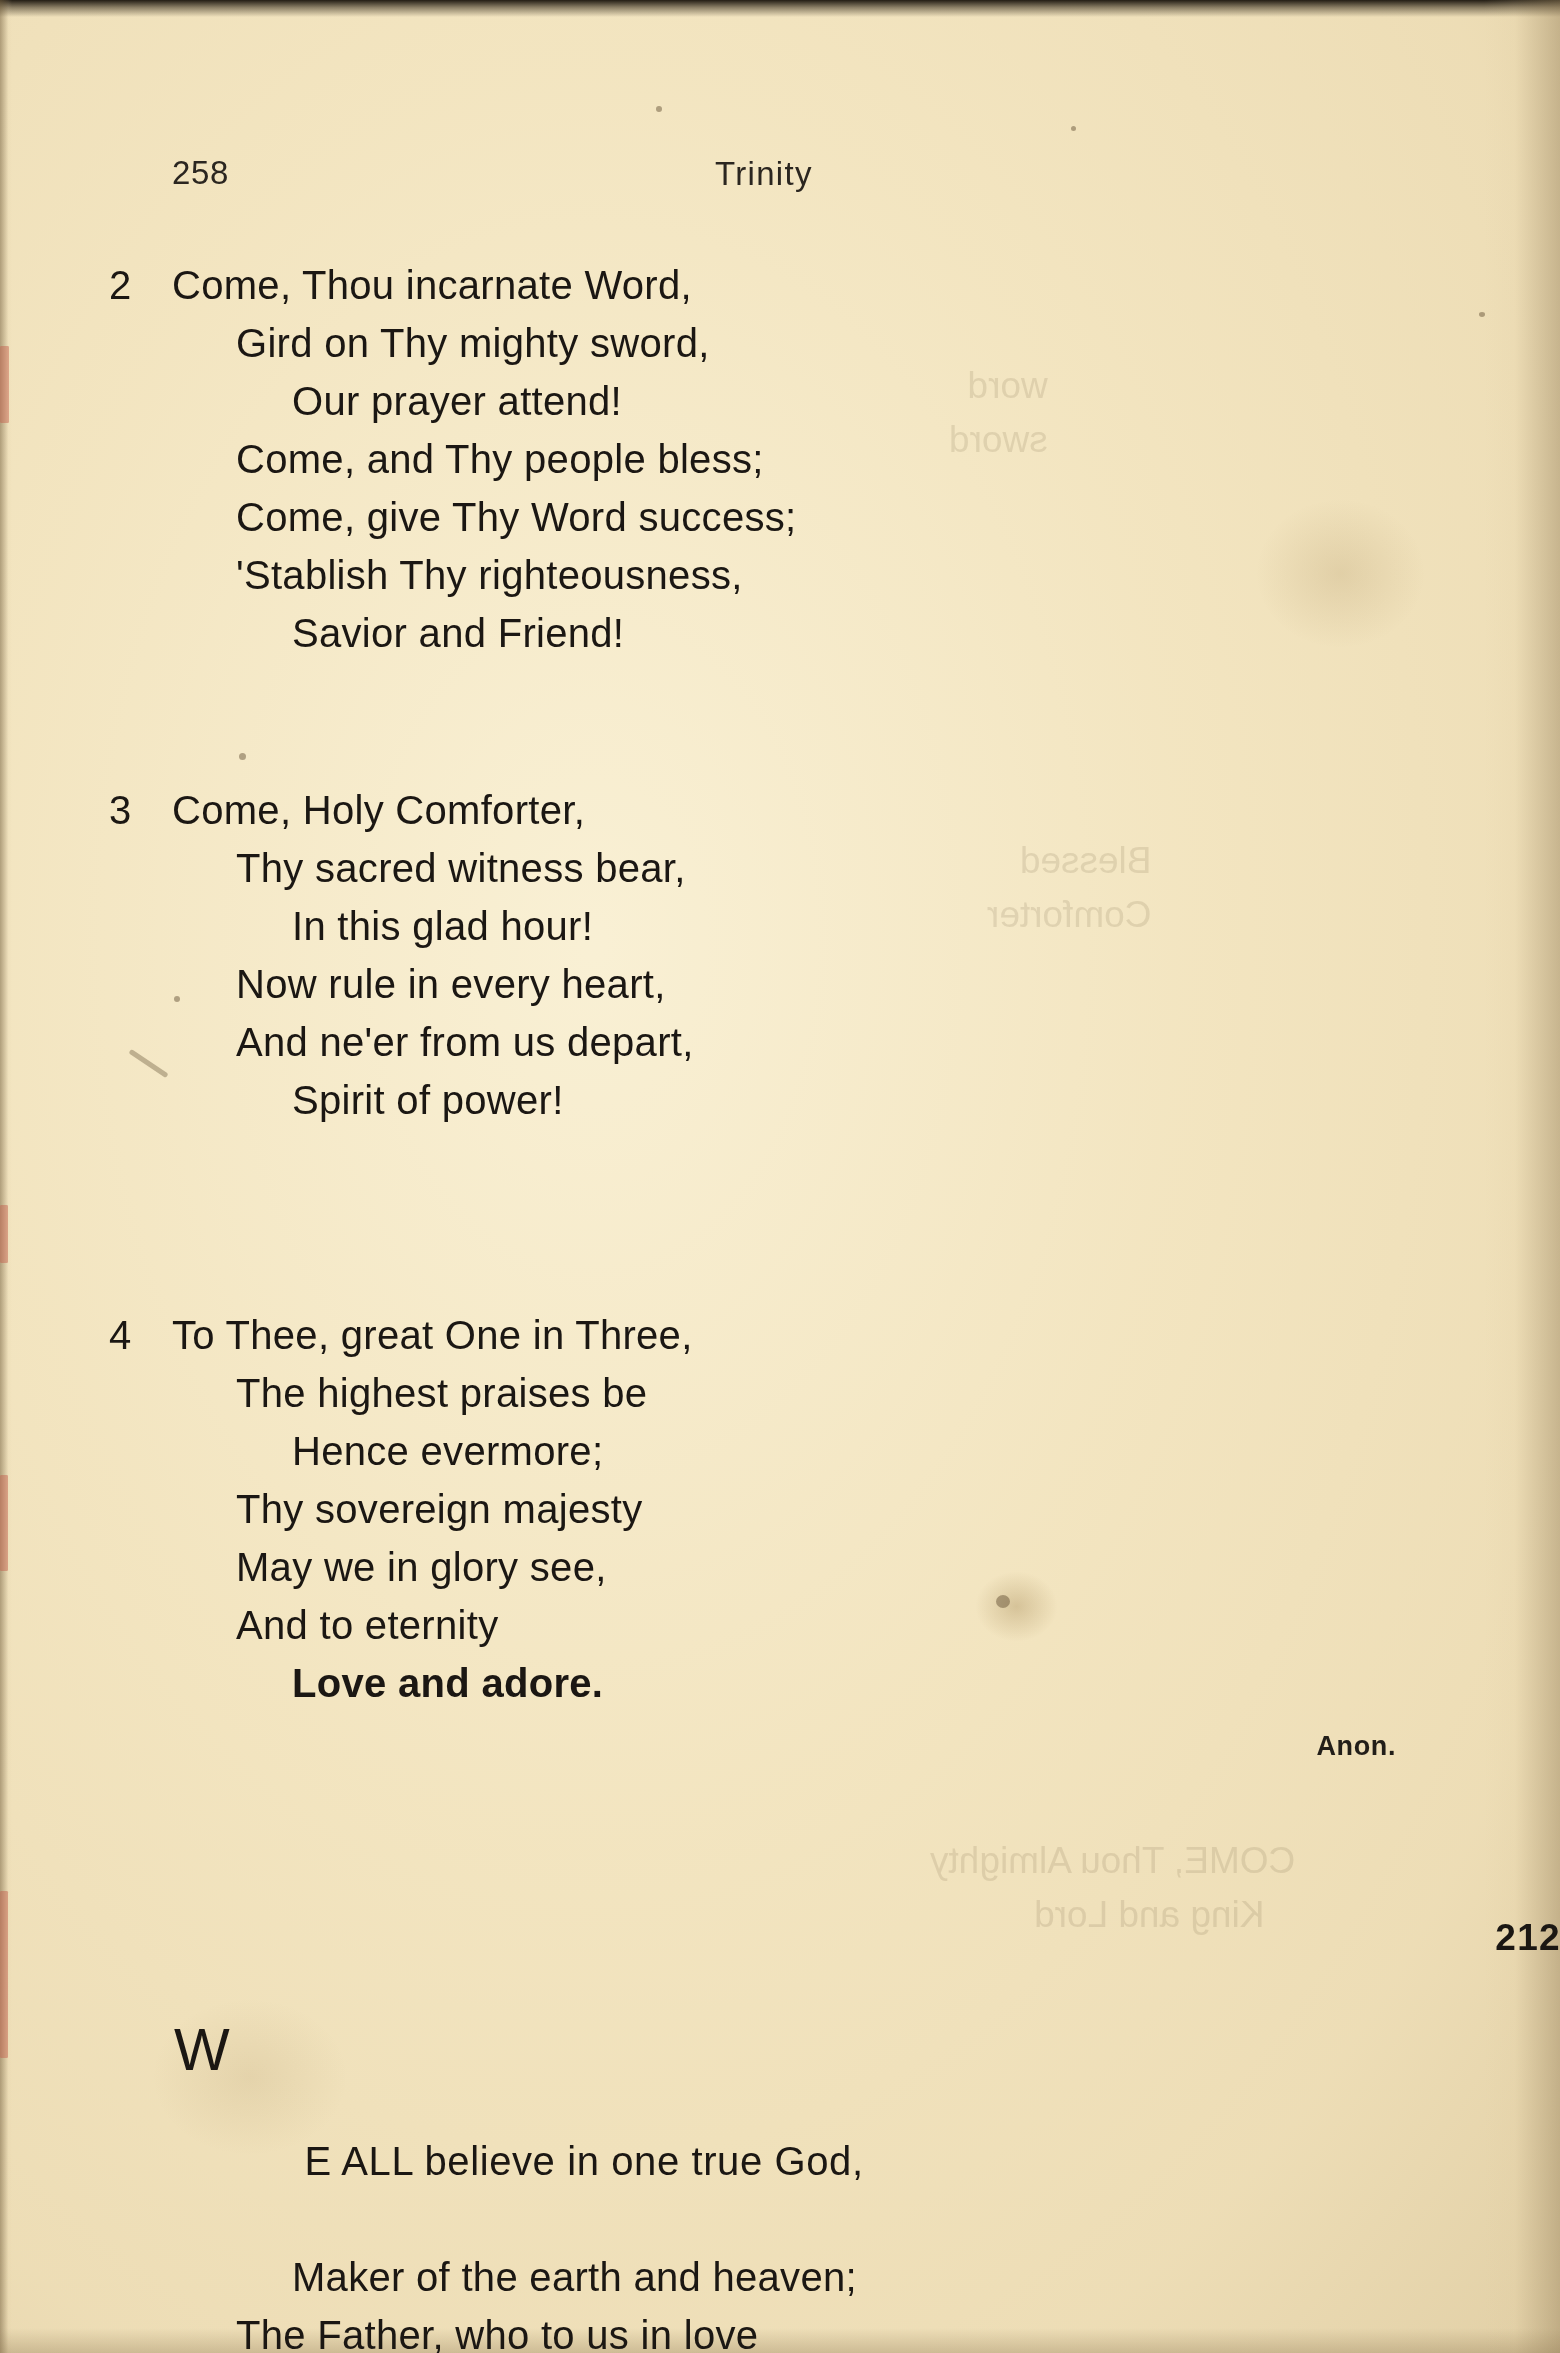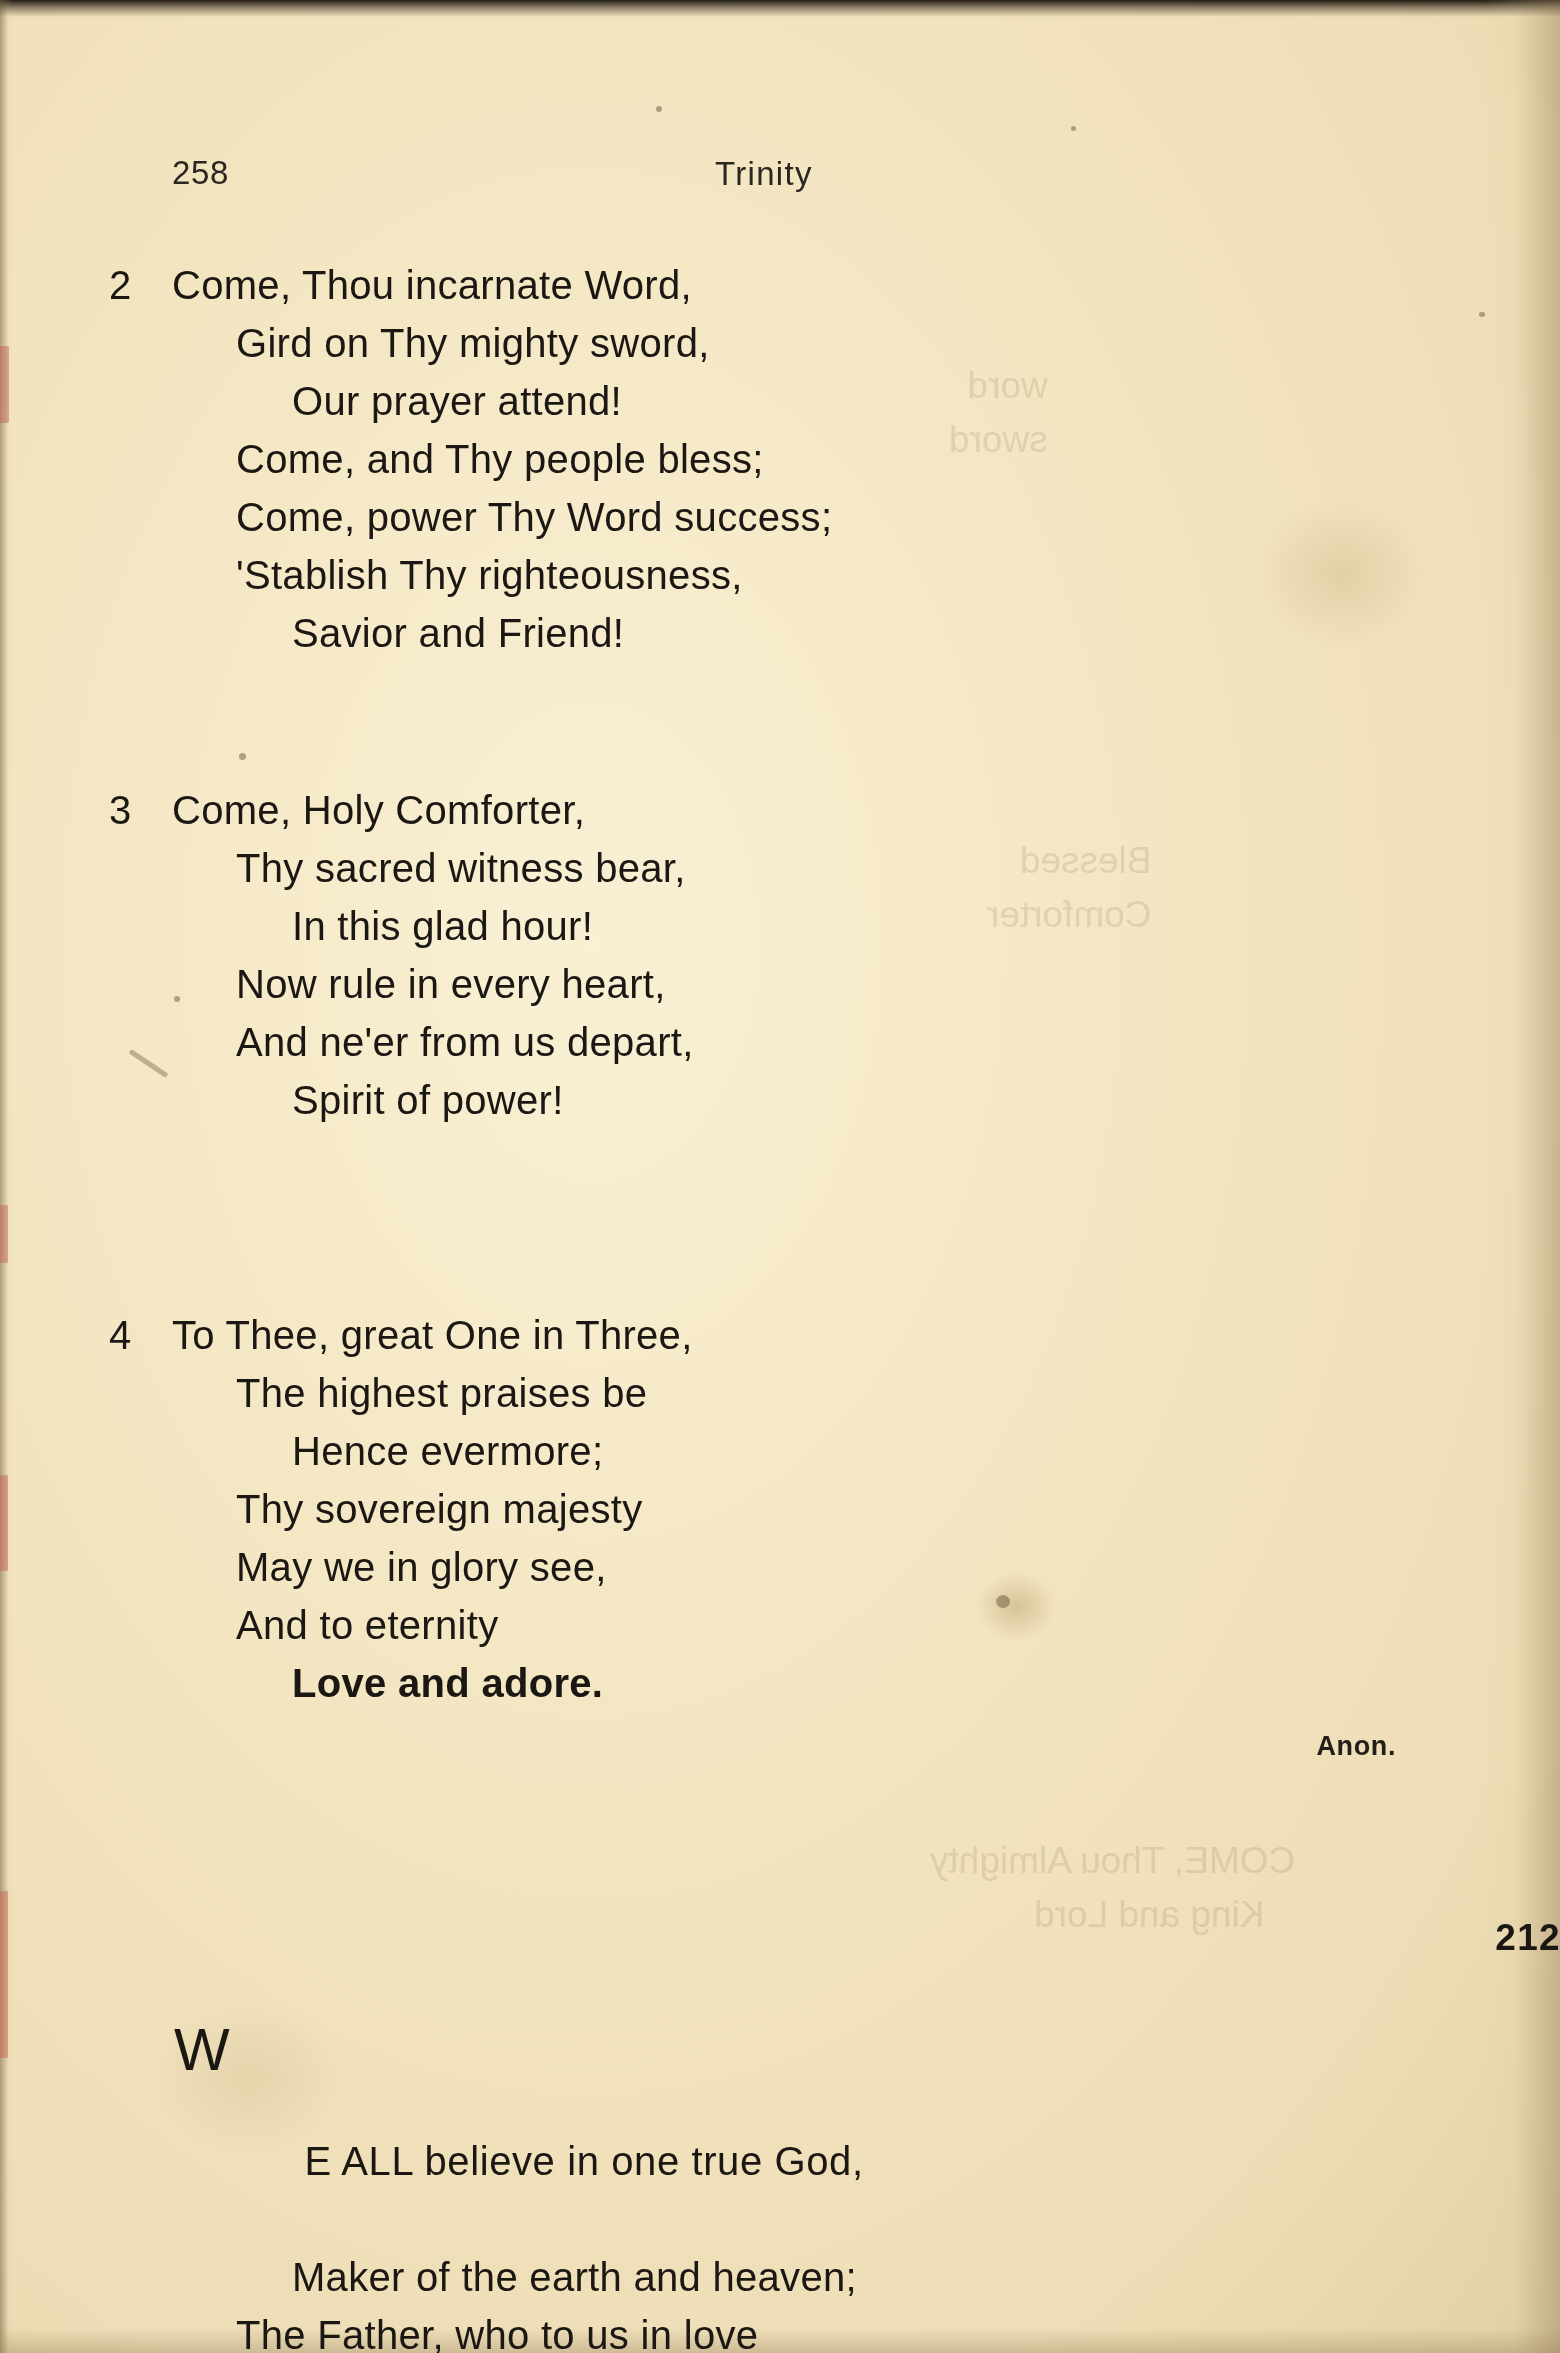--- a/index.html
+++ b/index.html
@@ -206,21 +206,21 @@
   <div class="header">
     <div class="page-number">258</div>
     <div class="running-head">Trinity</div>
   </div>
 
   <div class="stanza" style="top:256px;">
     <div class="line ind0"><span class="num">2</span><span>Come, Thou incarnate Word,</span></div>
     <div class="line ind1">Gird on Thy mighty sword,</div>
     <div class="line ind2">Our prayer attend!</div>
     <div class="line ind1">Come, and Thy people bless;</div>
-    <div class="line ind1">Come, power Thy Word success;</div>
+    <div class="line ind1">Come, give Thy Word success;</div>
     <div class="line ind1">'Stablish Thy righteousness,</div>
     <div class="line ind2">Savior and Friend!</div>
   </div>
 
   <div class="stanza" style="top:781px;">
     <div class="line ind0"><span class="num">3</span><span>Come, Holy Comforter,</span></div>
     <div class="line ind1">Thy sacred witness bear,</div>
     <div class="line ind2">In this glad hour!</div>
     <div class="line ind1">Now rule in every heart,</div>
     <div class="line ind1">And ne'er from us depart,</div>

